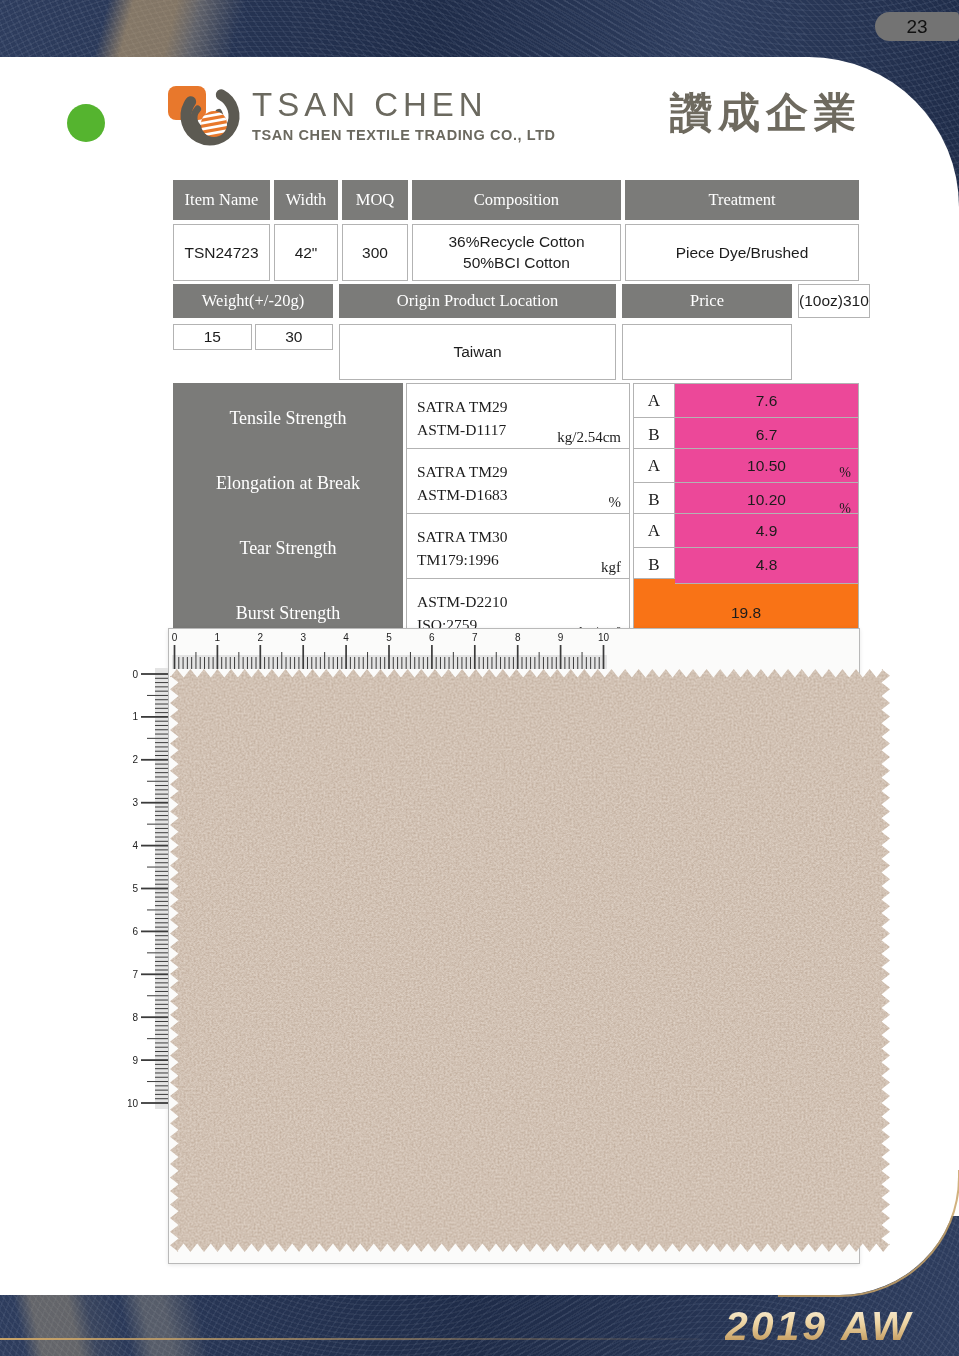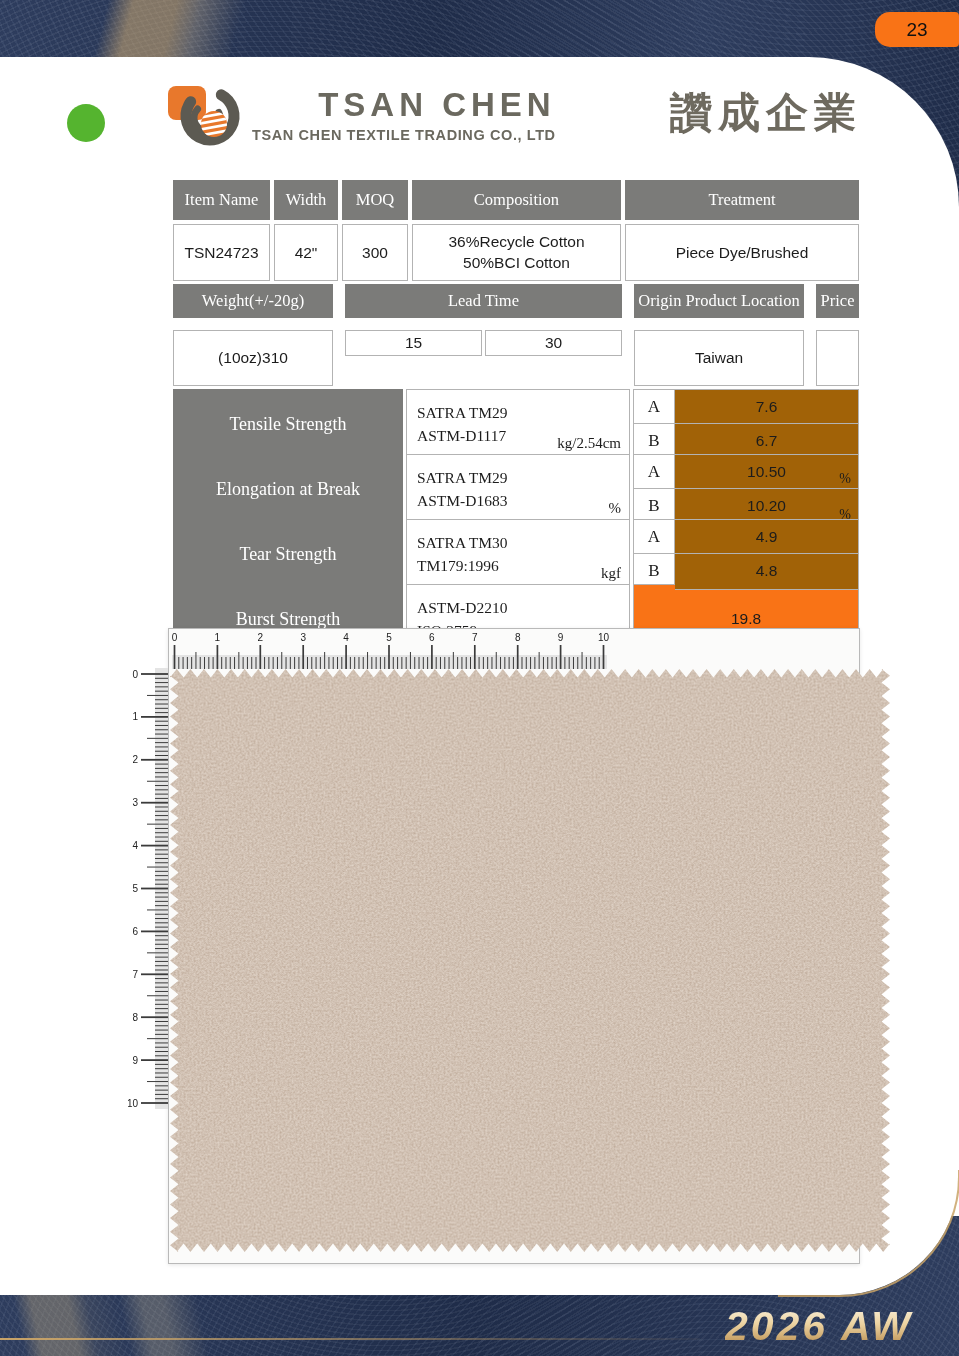--- a/index.html
+++ b/index.html
@@ -21,58 +21,58 @@
       linear-gradient(95deg,var(--navy1) 0%,var(--navy2) 50%,var(--navy1) 100%);}
   .gold-line{position:absolute;left:0;bottom:16px;width:700px;height:2px;z-index:1;
     background:linear-gradient(90deg,var(--gold),rgba(201,164,104,.05));}
   
   .sheet{position:absolute;left:0;top:57px;width:959px;height:1238px;background:#fff;
     border-radius:0 150px 120px 0;z-index:1;}
   .sheet::after{content:'';position:absolute;right:-1px;bottom:-2px;width:180px;height:125px;
     border:0 solid var(--gold);border-bottom-width:2px;border-right-width:2px;
     border-bottom-right-radius:120px;opacity:.85;}
   
-  .badge{position:absolute;top:12px;right:0;width:84px;height:35px;background:#f97316;z-index:2;
+  .badge{position:absolute;top:12px;right:0;width:84px;height:29px;background:#737373;z-index:2;
     border-radius:15px 4px 4px 15px;display:flex;align-items:center;justify-content:center;
     font-size:19px;color:#111;}
   
   .green-dot{position:absolute;left:67px;top:104px;width:38px;height:38px;border-radius:50%;
     background:var(--green-dot);z-index:2;}
   .logo{position:absolute;left:164px;top:80px;z-index:2;}
   .brand-text{position:absolute;left:252px;top:88px;z-index:2;color:var(--brand-text);}
-  .brand-name{font-size:33px;font-weight:bold;letter-spacing:5px;line-height:1;text-align:right;}
+  .brand-name{font-size:33px;font-weight:normal;letter-spacing:5px;line-height:1;}
   .brand-sub{margin-top:6px;font-size:14.5px;font-weight:bold;letter-spacing:.6px;}
   .brand-cjk{position:absolute;right:97px;top:92px;z-index:2;font-size:42px;font-weight:bold;
     letter-spacing:6px;color:#6e6a5f;line-height:1;}
   
   .spec{position:absolute;left:173px;top:180px;width:686px;z-index:2;}
   .hc{background:var(--hdr-gray);color:#fff;display:flex;align-items:center;justify-content:center;
     font-family:"Liberation Serif",serif;font-size:16.5px;text-align:center;}
   .vc{background:#fff;border:1px solid var(--cell-border);display:flex;align-items:center;
     justify-content:center;font-size:15.5px;text-align:center;}
   .t1{display:grid;grid-template-columns:97px 64px 66px 209px 1fr;
     grid-template-rows:40px 57px;gap:4px;}
   .t2{display:grid;grid-template-columns:160px 277px 170px 1fr;
-    grid-template-rows:34px 56px;gap:12px;margin-top:3px;}
+    grid-template-rows:34px 56px;gap:6px;margin-top:3px;}
   .lt-wrap{display:grid;grid-template-rows:26px 27px;row-gap:3px;}
   .lt-row{display:grid;grid-template-columns:1fr 1fr;column-gap:3px;}
   .lt-row .hc{font-size:15px;}
   .comp{flex-direction:column;line-height:1.35;}
   
   .test{display:grid;grid-template-columns:230px 224px 1fr;column-gap:3px;height:62px;margin-top:3px;}
   .test .label{font-size:18px;}
   .method{flex-direction:column;align-items:flex-start;justify-content:center;position:relative;
     padding:11px 10px;font-family:"Liberation Serif",serif;font-size:15.5px;line-height:1.5;text-align:left;}
   .unit{position:absolute;right:8px;bottom:4px;font-family:"Liberation Serif",serif;font-size:15px;}
   .res{display:grid;grid-template-rows:1fr 1fr;}
   .res-row{display:grid;grid-template-columns:42px 1fr;}
   .ltr{border:1px solid var(--cell-border);display:flex;align-items:center;justify-content:center;
     font-family:"Liberation Serif",serif;font-size:17px;background:#fff;}
   .val{border:1px solid var(--cell-border);border-left:0;position:relative;display:flex;
-    align-items:center;justify-content:center;font-size:15.5px;background:#a16207;}
+    align-items:center;justify-content:center;font-size:15.5px;background:#ec4899;}
   .res-row + .res-row .ltr,.res-row + .res-row .val{border-top:0;}
   .sfx{position:absolute;right:7px;bottom:1px;font-family:"Liberation Serif",serif;font-size:14px;}
   .single{border:1px solid var(--cell-border);background:#f97316;display:flex;align-items:center;
     justify-content:center;font-size:15.5px;}
   
   .panel{position:absolute;left:168px;top:628px;width:690px;height:634px;background:#fbfbfa;
     border:1px solid #b9b9b9;z-index:2;box-shadow:0 1px 4px rgba(0,0,0,.10);}
   .hruler{position:absolute;left:172px;top:630px;z-index:3;}
   .vruler{position:absolute;left:128px;top:666px;z-index:3;}
   .fabric{position:absolute;left:170px;top:669px;width:720px;height:583px;z-index:3;}
@@ -142,21 +142,20 @@
     <div class="vc">300</div>
     <div class="vc comp">
       <div>36%Recycle Cotton</div>
       <div>50%BCI Cotton</div>
     </div>
     <div class="vc">Piece Dye/Brushed</div>
   </div>
 
   <div class="t2">
     <div class="hc">Weight(+/-20g)</div>
-    <div class="hc">Lead Time</div>
     <div class="hc">Origin Product Location</div>
     <div class="hc">Price</div>
     <div class="vc">(10oz)310</div>
     <div class="lt-wrap">
       <div class="lt-row">
         <div class="vc">15</div>
         <div class="vc">30</div>
       </div>
     </div>
     <div class="vc">Taiwan</div>
@@ -477,13 +476,13 @@
     <text x="10" y="268.9" text-anchor="end" font-size="10" fill="#222" font-family="Liberation Sans">6</text>
     <text x="10" y="311.8" text-anchor="end" font-size="10" fill="#222" font-family="Liberation Sans">7</text>
     <text x="10" y="354.7" text-anchor="end" font-size="10" fill="#222" font-family="Liberation Sans">8</text>
     <text x="10" y="397.59999999999997" text-anchor="end" font-size="10" fill="#222" font-family="Liberation Sans">9</text>
     <text x="10" y="440.5" text-anchor="end" font-size="10" fill="#222" font-family="Liberation Sans">10</text>
   </svg>
 <div class="fabric" id="fabric" style="clip-path: polygon(0px 8.5px, 6.8px 0px, 13.6px 8.5px, 20.4px 0px, 27.2px 8.5px, 34px 0px, 40.8px 8.5px, 47.5px 0px, 54.3px 8.5px, 61.1px 0px, 67.9px 8.5px, 74.7px 0px, 81.5px 8.5px, 88.3px 0px, 95.1px 8.5px, 101.9px 0px, 108.7px 8.5px, 115.5px 0px, 122.3px 8.5px, 129.1px 0px, 135.8px 8.5px, 142.6px 0px, 149.4px 8.5px, 156.2px 0px, 163px 8.5px, 169.8px 0px, 176.6px 8.5px, 183.4px 0px, 190.2px 8.5px, 197px 0px, 203.8px 8.5px, 210.6px 0px, 217.4px 8.5px, 224.2px 0px, 230.9px 8.5px, 237.7px 0px, 244.5px 8.5px, 251.3px 0px, 258.1px 8.5px, 264.9px 0px, 271.7px 8.5px, 278.5px 0px, 285.3px 8.5px, 292.1px 0px, 298.9px 8.5px, 305.7px 0px, 312.5px 8.5px, 319.2px 0px, 326px 8.5px, 332.8px 0px, 339.6px 8.5px, 346.4px 0px, 353.2px 8.5px, 360px 0px, 366.8px 8.5px, 373.6px 0px, 380.4px 8.5px, 387.2px 0px, 394px 8.5px, 400.8px 0px, 407.5px 8.5px, 414.3px 0px, 421.1px 8.5px, 427.9px 0px, 434.7px 8.5px, 441.5px 0px, 448.3px 8.5px, 455.1px 0px, 461.9px 8.5px, 468.7px 0px, 475.5px 8.5px, 482.3px 0px, 489.1px 8.5px, 495.8px 0px, 502.6px 8.5px, 509.4px 0px, 516.2px 8.5px, 523px 0px, 529.8px 8.5px, 536.6px 0px, 543.4px 8.5px, 550.2px 0px, 557px 8.5px, 563.8px 0px, 570.6px 8.5px, 577.4px 0px, 584.2px 8.5px, 590.9px 0px, 597.7px 8.5px, 604.5px 0px, 611.3px 8.5px, 618.1px 0px, 624.9px 8.5px, 631.7px 0px, 638.5px 8.5px, 645.3px 0px, 652.1px 8.5px, 658.9px 0px, 665.7px 8.5px, 672.5px 0px, 679.2px 8.5px, 686px 0px, 692.8px 8.5px, 699.6px 0px, 706.4px 8.5px, 713.2px 0px, 711.5px 0px, 720px 6.8px, 711.5px 13.6px, 720px 20.3px, 711.5px 27.1px, 720px 33.9px, 711.5px 40.7px, 720px 47.5px, 711.5px 54.2px, 720px 61px, 711.5px 67.8px, 720px 74.6px, 711.5px 81.3px, 720px 88.1px, 711.5px 94.9px, 720px 101.7px, 711.5px 108.5px, 720px 115.2px, 711.5px 122px, 720px 128.8px, 711.5px 135.6px, 720px 142.4px, 711.5px 149.1px, 720px 155.9px, 711.5px 162.7px, 720px 169.5px, 711.5px 176.3px, 720px 183px, 711.5px 189.8px, 720px 196.6px, 711.5px 203.4px, 720px 210.2px, 711.5px 216.9px, 720px 223.7px, 711.5px 230.5px, 720px 237.3px, 711.5px 244px, 720px 250.8px, 711.5px 257.6px, 720px 264.4px, 711.5px 271.2px, 720px 277.9px, 711.5px 284.7px, 720px 291.5px, 711.5px 298.3px, 720px 305.1px, 711.5px 311.8px, 720px 318.6px, 711.5px 325.4px, 720px 332.2px, 711.5px 339px, 720px 345.7px, 711.5px 352.5px, 720px 359.3px, 711.5px 366.1px, 720px 372.8px, 711.5px 379.6px, 720px 386.4px, 711.5px 393.2px, 720px 400px, 711.5px 406.7px, 720px 413.5px, 711.5px 420.3px, 720px 427.1px, 711.5px 433.9px, 720px 440.6px, 711.5px 447.4px, 720px 454.2px, 711.5px 461px, 720px 467.8px, 711.5px 474.5px, 720px 481.3px, 711.5px 488.1px, 720px 494.9px, 711.5px 501.7px, 720px 508.4px, 711.5px 515.2px, 720px 522px, 711.5px 528.8px, 720px 535.5px, 711.5px 542.3px, 720px 549.1px, 711.5px 555.9px, 720px 562.7px, 711.5px 569.4px, 720px 576.2px, 720px 574.5px, 713.2px 583px, 706.4px 574.5px, 699.6px 583px, 692.8px 574.5px, 686px 583px, 679.2px 574.5px, 672.5px 583px, 665.7px 574.5px, 658.9px 583px, 652.1px 574.5px, 645.3px 583px, 638.5px 574.5px, 631.7px 583px, 624.9px 574.5px, 618.1px 583px, 611.3px 574.5px, 604.5px 583px, 597.7px 574.5px, 590.9px 583px, 584.2px 574.5px, 577.4px 583px, 570.6px 574.5px, 563.8px 583px, 557px 574.5px, 550.2px 583px, 543.4px 574.5px, 536.6px 583px, 529.8px 574.5px, 523px 583px, 516.2px 574.5px, 509.4px 583px, 502.6px 574.5px, 495.8px 583px, 489.1px 574.5px, 482.3px 583px, 475.5px 574.5px, 468.7px 583px, 461.9px 574.5px, 455.1px 583px, 448.3px 574.5px, 441.5px 583px, 434.7px 574.5px, 427.9px 583px, 421.1px 574.5px, 414.3px 583px, 407.5px 574.5px, 400.8px 583px, 394px 574.5px, 387.2px 583px, 380.4px 574.5px, 373.6px 583px, 366.8px 574.5px, 360px 583px, 353.2px 574.5px, 346.4px 583px, 339.6px 574.5px, 332.8px 583px, 326px 574.5px, 319.2px 583px, 312.5px 574.5px, 305.7px 583px, 298.9px 574.5px, 292.1px 583px, 285.3px 574.5px, 278.5px 583px, 271.7px 574.5px, 264.9px 583px, 258.1px 574.5px, 251.3px 583px, 244.5px 574.5px, 237.7px 583px, 230.9px 574.5px, 224.2px 583px, 217.4px 574.5px, 210.6px 583px, 203.8px 574.5px, 197px 583px, 190.2px 574.5px, 183.4px 583px, 176.6px 574.5px, 169.8px 583px, 163px 574.5px, 156.2px 583px, 149.4px 574.5px, 142.6px 583px, 135.8px 574.5px, 129.1px 583px, 122.3px 574.5px, 115.5px 583px, 108.7px 574.5px, 101.9px 583px, 95.1px 574.5px, 88.3px 583px, 81.5px 574.5px, 74.7px 583px, 67.9px 574.5px, 61.1px 583px, 54.3px 574.5px, 47.5px 583px, 40.8px 574.5px, 34px 583px, 27.2px 574.5px, 20.4px 583px, 13.6px 574.5px, 6.8px 583px, 8.5px 583px, 0px 576.2px, 8.5px 569.4px, 0px 562.7px, 8.5px 555.9px, 0px 549.1px, 8.5px 542.3px, 0px 535.5px, 8.5px 528.8px, 0px 522px, 8.5px 515.2px, 0px 508.4px, 8.5px 501.7px, 0px 494.9px, 8.5px 488.1px, 0px 481.3px, 8.5px 474.5px, 0px 467.8px, 8.5px 461px, 0px 454.2px, 8.5px 447.4px, 0px 440.6px, 8.5px 433.9px, 0px 427.1px, 8.5px 420.3px, 0px 413.5px, 8.5px 406.7px, 0px 400px, 8.5px 393.2px, 0px 386.4px, 8.5px 379.6px, 0px 372.8px, 8.5px 366.1px, 0px 359.3px, 8.5px 352.5px, 0px 345.7px, 8.5px 339px, 0px 332.2px, 8.5px 325.4px, 0px 318.6px, 8.5px 311.8px, 0px 305.1px, 8.5px 298.3px, 0px 291.5px, 8.5px 284.7px, 0px 277.9px, 8.5px 271.2px, 0px 264.4px, 8.5px 257.6px, 0px 250.8px, 8.5px 244px, 0px 237.3px, 8.5px 230.5px, 0px 223.7px, 8.5px 216.9px, 0px 210.2px, 8.5px 203.4px, 0px 196.6px, 8.5px 189.8px, 0px 183px, 8.5px 176.3px, 0px 169.5px, 8.5px 162.7px, 0px 155.9px, 8.5px 149.1px, 0px 142.4px, 8.5px 135.6px, 0px 128.8px, 8.5px 122px, 0px 115.2px, 8.5px 108.5px, 0px 101.7px, 8.5px 94.9px, 0px 88.1px, 8.5px 81.3px, 0px 74.6px, 8.5px 67.8px, 0px 61px, 8.5px 54.2px, 0px 47.5px, 8.5px 40.7px, 0px 33.9px, 8.5px 27.1px, 0px 20.3px, 8.5px 13.6px, 0px 6.8px);">
   <div class="fabric-tex"></div>
 </div>
 
-<div class="season">2026 AW</div>
+<div class="season">2019 AW</div>
 
 </body></html>

